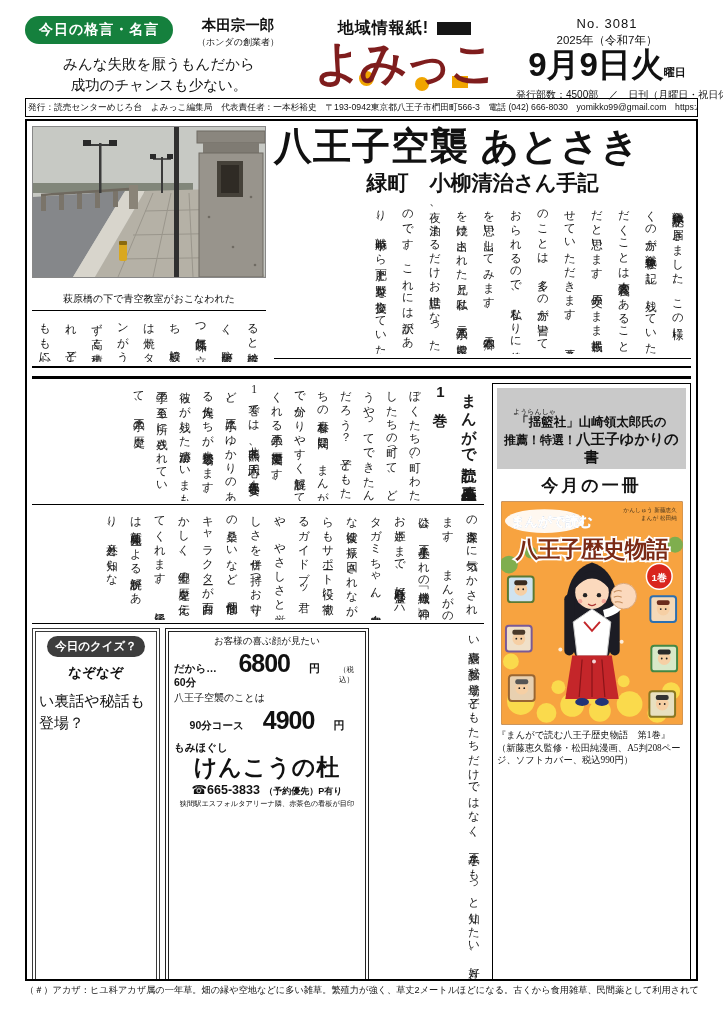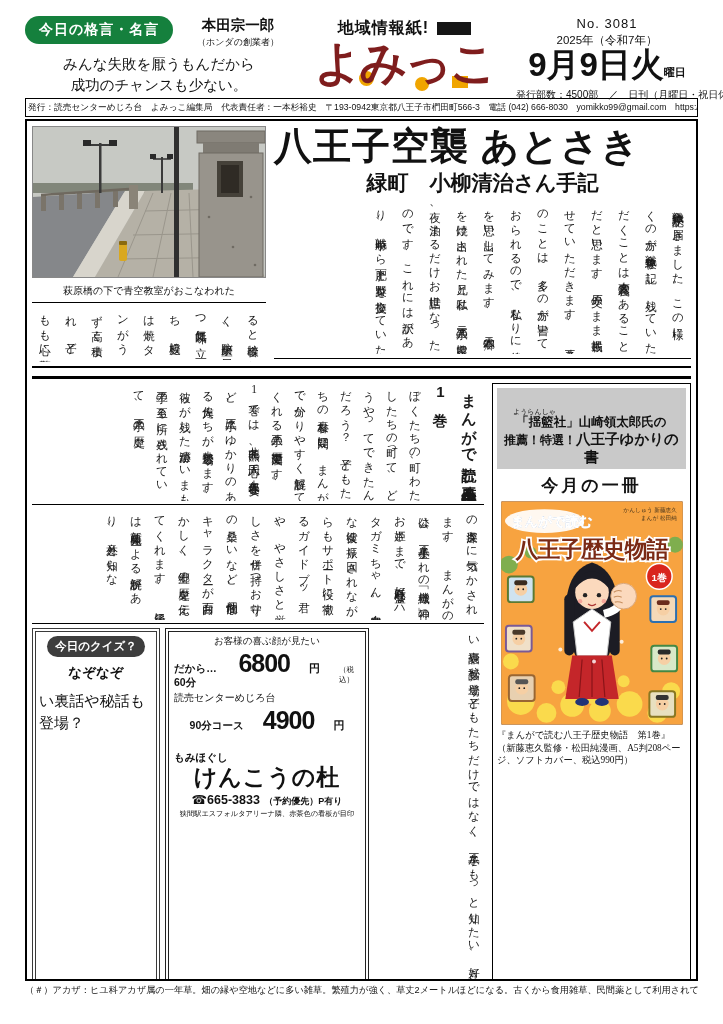--- a/index.html
+++ b/index.html
@@ -38,21 +38,21 @@
            padding:5px;display:flex;flex-direction:column;overflow:hidden;}
 
   
   .vt{writing-mode:vertical-rl;text-orientation:upright;overflow:hidden;
       font-family:"Liberation Serif","DejaVu Serif",serif;color:#1a1a1a;
       font-size:11.5px;letter-spacing:1px;line-height:27px;text-align:start;}
 
   .rowA{display:flex;gap:8px;height:312px;}
   .photo-col{width:234px;display:flex;flex-direction:column;}
   .photo-svg{width:232px;height:150px;border:1px solid #888;}
-  .photo-cap{font-size:10px;text-align:center;margin-top:6px;}
+  .photo-cap{font-size:10px;text-align:center;margin-top:14px;}
   .band2-left{flex:1;margin-top:4px;border-top:1px solid #000;padding-top:4px;line-height:26px;}
   .article-col{flex:1;display:flex;flex-direction:column;}
   .headline{font-size:38px;font-weight:900;letter-spacing:1px;line-height:1.1;white-space:nowrap;}
   .subhead{font-size:21px;font-weight:bold;text-align:center;margin-top:1px;
            font-family:"Liberation Serif","DejaVu Serif",serif;}
   .band1{height:152px;margin-top:5px;}
   .band2-right{flex:1;border-top:1px solid #000;margin-top:4px;padding-top:3px;line-height:22px;}
 
   .ruleA{border-top:2.5px solid #000;margin:4px 0 0 0;}
   .band3{height:158px;margin-top:4px;}
@@ -81,21 +81,21 @@
   
   .ad{width:204px;border:4px double #222;box-sizing:border-box;padding:3px 5px;display:flex;
       flex-direction:column;}
   .ad-l1{font-size:9.5px;text-align:center;}
   .ad-price{display:flex;align-items:baseline;justify-content:center;gap:19px;margin-top:1px;}
   .ad-pre{font-size:10.5px;font-weight:bold;}
   .ad-big{font-size:25px;font-weight:900;letter-spacing:-1px;}
   .ad-unit{font-size:11px;font-weight:bold;}
   .ad-tax{font-size:7.5px;}
   .ad-l3{font-size:10px;margin-top:1px;}
-  .ad-brand-small{font-size:10.5px;font-weight:900;margin-top:16px;}
+  .ad-brand-small{font-size:10.5px;font-weight:900;margin-top:6px;}
   .ad-brand{font-size:23px;font-weight:900;letter-spacing:1px;line-height:1.05;text-align:center;}
   .ad-tel-row{text-align:center;margin-top:1px;white-space:nowrap;}
   .ad-tel{font-size:12.5px;font-weight:bold;}
   .ad-tel-note{font-size:9px;font-weight:bold;}
   .ad-addr{font-size:7.2px;text-align:center;margin-top:1px;white-space:nowrap;}
 
   .band6{flex:1;line-height:20px;padding-left:2px;}
 
   
   .bookbox{flex:1;border:1.5px solid #000;box-sizing:border-box;padding:4px;display:flex;
@@ -246,21 +246,21 @@
           </div>
 
           <div class="ad">
             <div class="ad-l1">お客様の喜ぶ顔が見たい</div>
             <div class="ad-price">
               <span class="ad-pre">だから…60分</span>
               <span class="ad-big">6800</span>
               <span class="ad-unit">円</span>
               <span class="ad-tax">（税込）</span>
             </div>
-            <div class="ad-l3">読売センターめじろ台</div>
+            <div class="ad-l3">八王子空襲のことは</div>
             <div class="ad-price">
               <span class="ad-pre">90分コース</span>
               <span class="ad-big">4900</span>
               <span class="ad-unit">円</span>
             </div>
             <div class="ad-brand-small">もみほぐし</div>
             <div class="ad-brand">けんこうの杜</div>
             <div class="ad-tel-row">
               <span class="ad-tel">☎665-3833</span>
               <span class="ad-tel-note">（予約優先）P有り</span>

